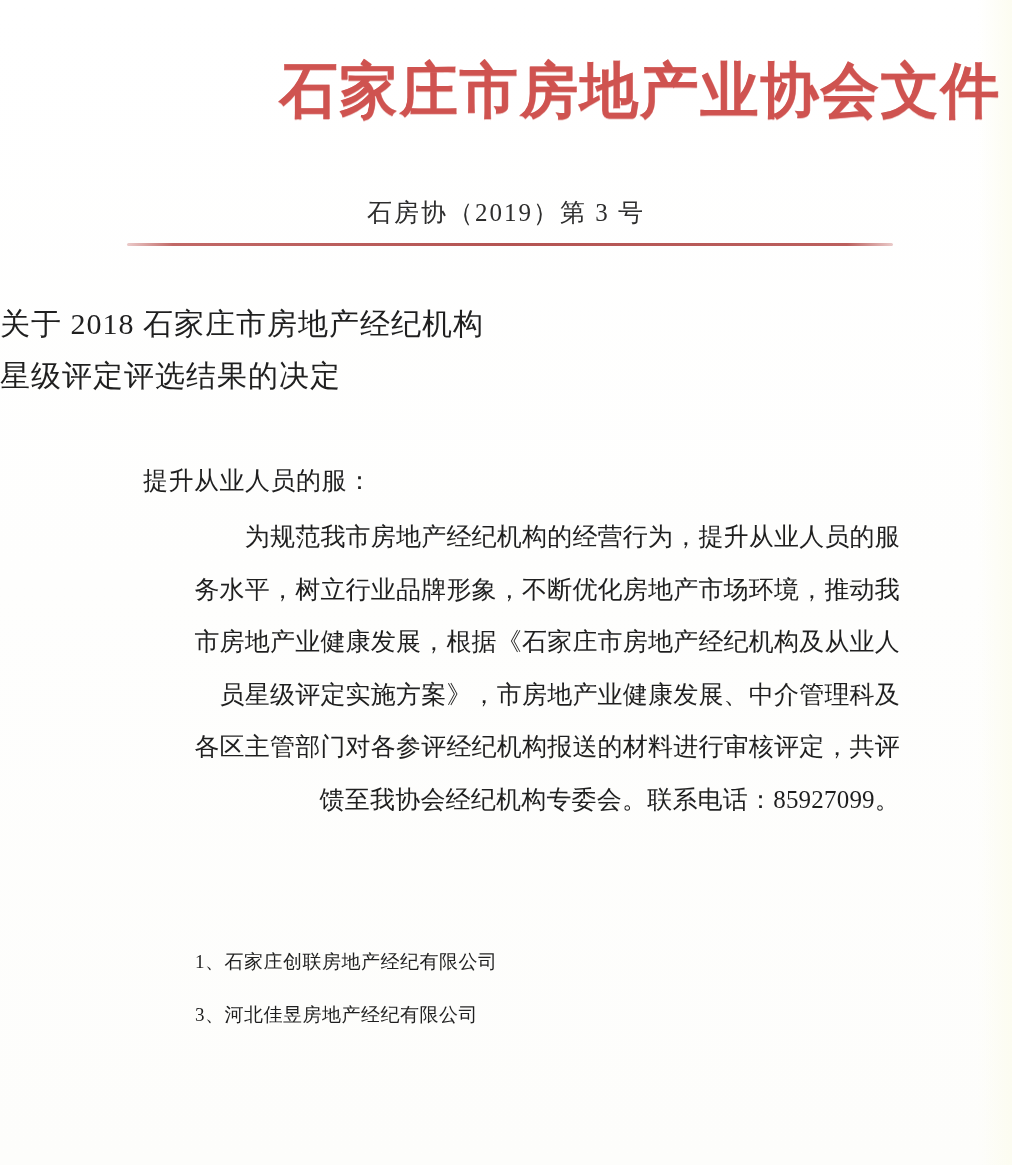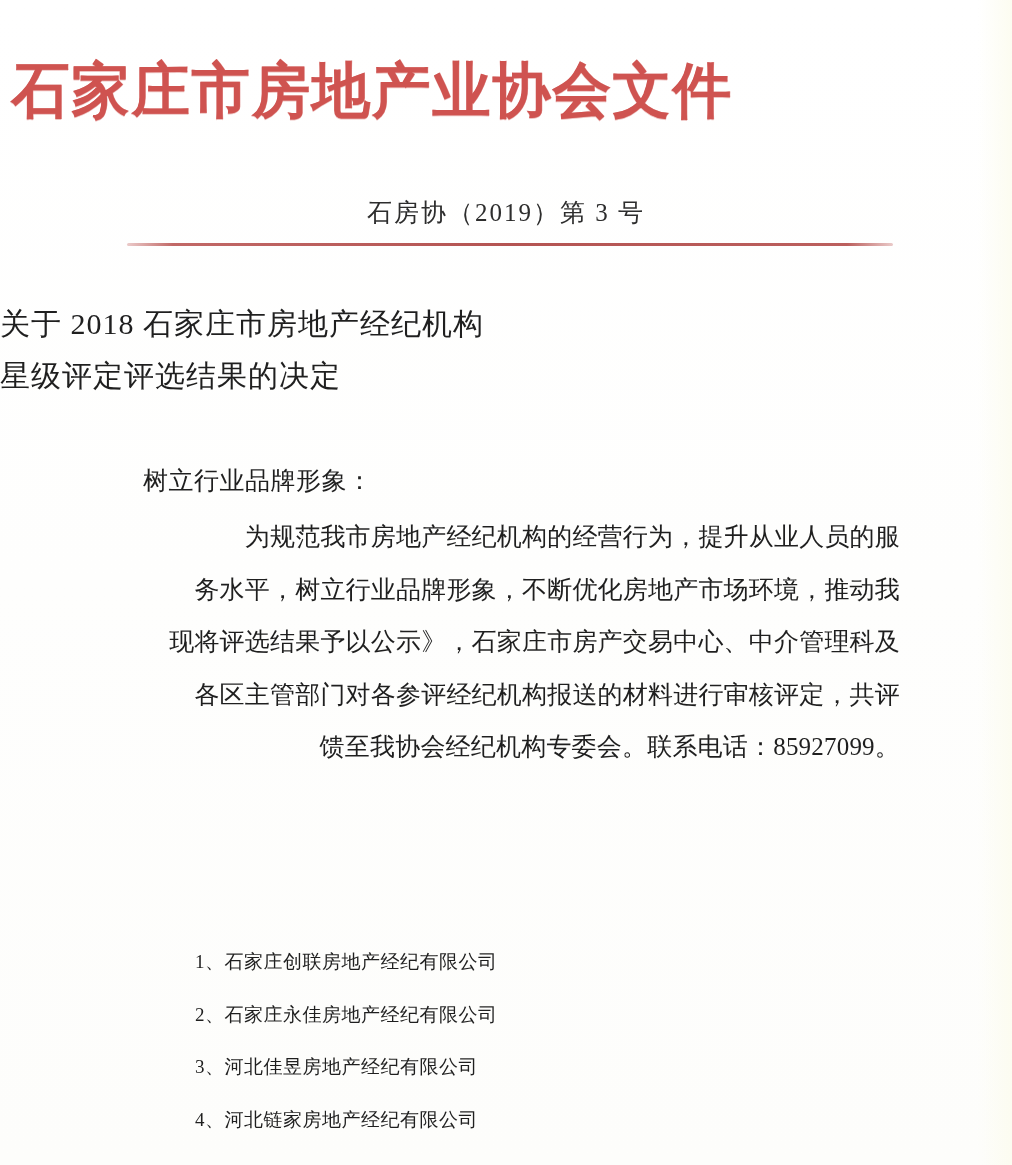--- a/index.html
+++ b/index.html
@@ -32,21 +32,21 @@
     inset: 0;
     z-index: 1;
   }
 
   
   .masthead {
     position: absolute;
     left: 0;
     right: 0;
     top: 58px;
-    text-align: left;
+    text-align: right;
   }
   .masthead-title {
     display: inline-block;
     font-family: "DejaVu Serif", "Liberation Serif", serif;
     font-weight: bold;
     font-size: 60px;
     line-height: 1.08;
     letter-spacing: 2px;
     color: #cf5350;
     text-shadow:
@@ -158,31 +158,30 @@
   <div class="docnumber">石房协（2019）第 3 号</div>
 
   <div class="red-rule"></div>
 
   <div class="subject">
     <div class="subject-line">关于 2018 石家庄市房地产经纪机构</div>
     <div class="subject-line">星级评定评选结果的决定</div>
   </div>
 
   <div class="body-block">
-    <div class="salutation">树立行业品牌形象：</div>
+    <div class="salutation">提升从业人员的服：</div>
 
     <div class="para">
       <div class="para-line indent">为规范我市房地产经纪机构的经营行为，提升从业人员的服</div>
       <div class="para-line">务水平，树立行业品牌形象，不断优化房地产市场环境，推动我</div>
-      <div class="para-line">现将评选结果予以公示》，石家庄市房产交易中心、中介管理科及</div>
+      <div class="para-line">市房地产业健康发展，根据《石家庄市房地产经纪机构及从业人</div>
+      <div class="para-line">员星级评定实施方案》，市房地产业健康发展、中介管理科及</div>
       <div class="para-line">各区主管部门对各参评经纪机构报送的材料进行审核评定，共评</div>
       <div class="para-line">馈至我协会经纪机构专委会。联系电话：85927099。</div>
     </div>
   </div>
 
   <div class="list-block">
     <div class="list-item">1、石家庄创联房地产经纪有限公司</div>
-    <div class="list-item">2、石家庄永佳房地产经纪有限公司</div>
     <div class="list-item">3、河北佳昱房地产经纪有限公司</div>
-    <div class="list-item">4、河北链家房地产经纪有限公司</div>
   </div>
 
 </div>
 
 </body></html>

